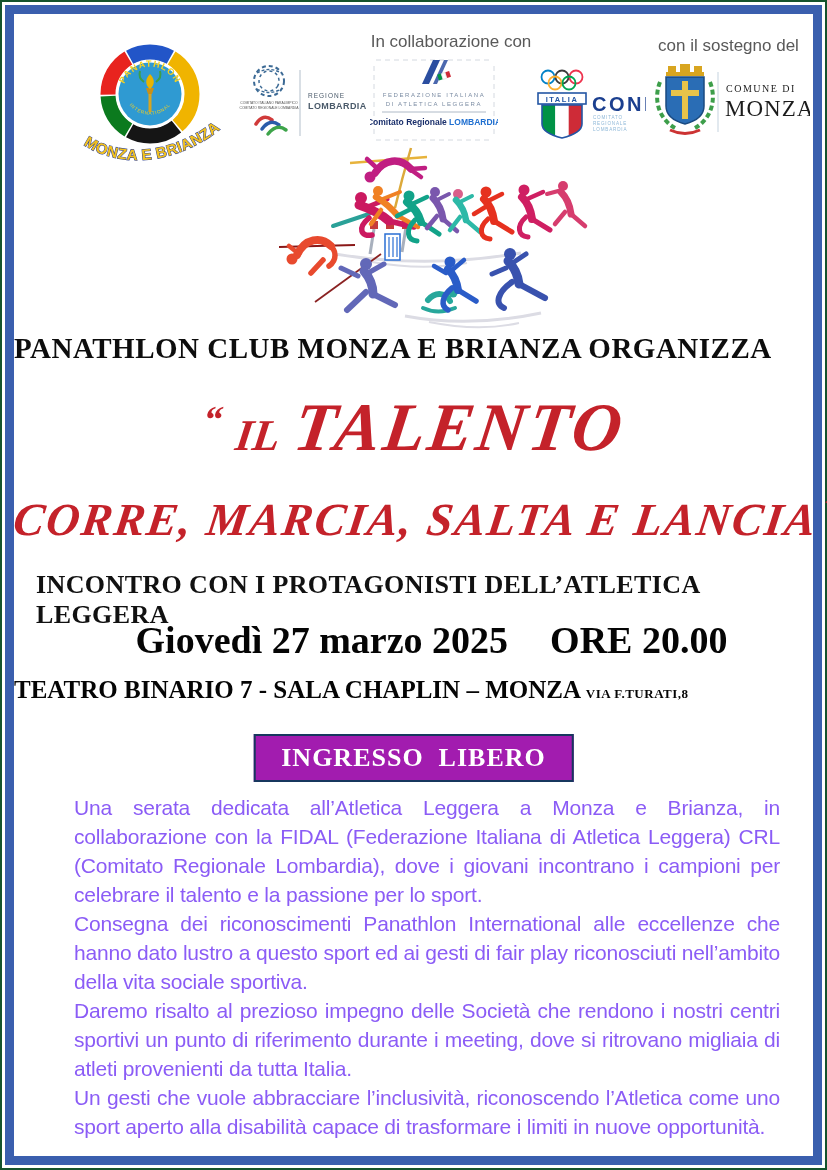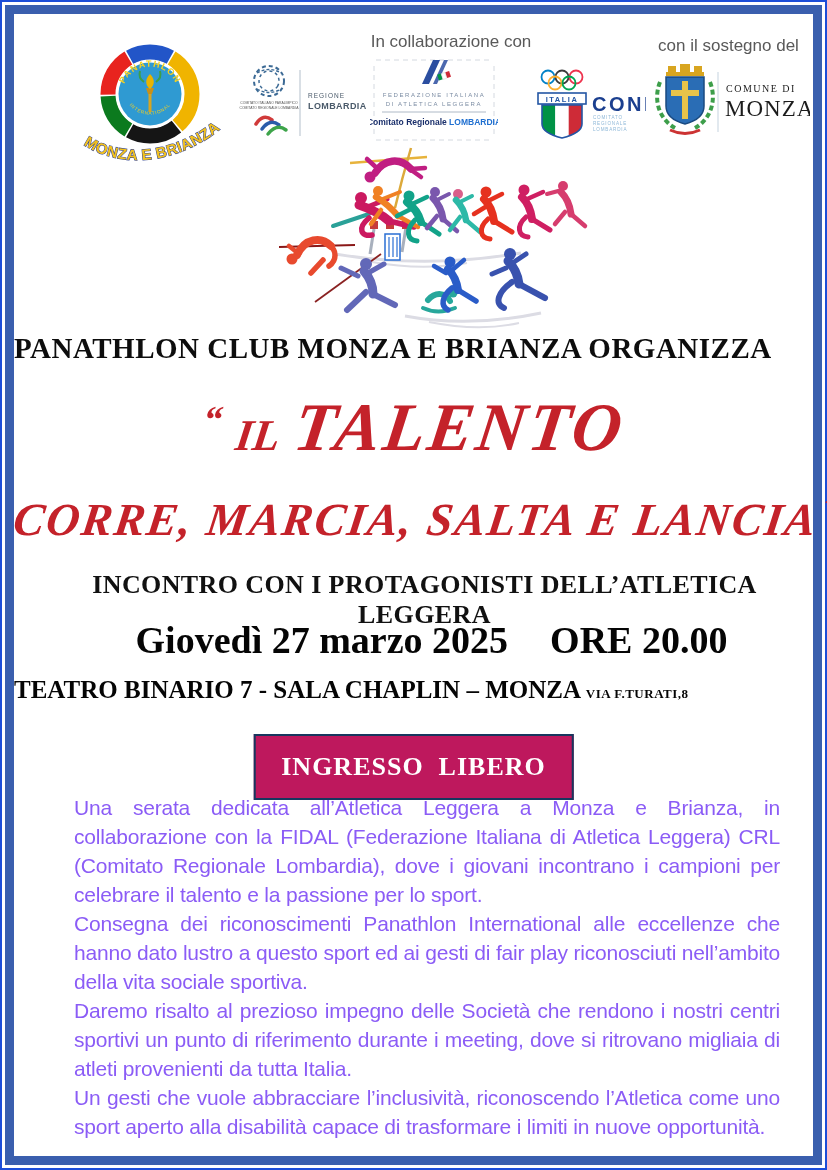--- a/index.html
+++ b/index.html
@@ -1,39 +1,39 @@
 <!DOCTYPE html>
 <html><head>
 <meta charset="utf-8">
 <style>
   html,body{margin:0;padding:0;background:#fff;}
   body{width:827px;height:1170px;position:relative;font-family:"Liberation Sans",sans-serif;overflow:hidden;}
-  .frame{position:absolute;inset:0;border:2px solid #1d4ed8;padding:3px;box-sizing:border-box;}
+  .frame{position:absolute;inset:0;border:2px solid #14532d;padding:3px;box-sizing:border-box;}
   .frame-inner{width:100%;height:100%;border:9px solid #3a5fae;box-sizing:border-box;position:relative;background:#fff;}
   .abs{position:absolute;}
   .lbl-gray{font-size:17px;color:#595959;text-align:center;}
   .organizer{left:0;right:0;top:318px;text-align:left;font-family:"Liberation Serif",serif;
              font-weight:bold;font-size:29px;letter-spacing:0.5px;color:#0d0d0d;}
   .title1{left:0;right:0;top:374px;text-align:center;color:#c4222a;white-space:nowrap;}
   .brush{font-family:"Liberation Serif",serif;font-style:italic;font-weight:bold;display:inline-block;transform:skewX(-8deg);}
   .q{font-size:38px;vertical-align:18px;letter-spacing:4px;}
   .t-il{font-size:44px;margin:0 10px 0 6px;}
   .t-main{font-size:68px;letter-spacing:3px;}
   .title2{left:0;right:0;top:468px;text-align:center;color:#c4222a;white-space:nowrap;}
   .t-line2{font-size:46px;letter-spacing:2px;}
-  .subtitle{left:0;right:0;top:556px;text-align:center;font-family:"Liberation Serif",serif;
+  .subtitle{left:0;right:0;top:556px;font-family:"Liberation Serif",serif;
             font-weight:bold;font-size:26px;letter-spacing:0.4px;color:#111;margin-left:22px;}
   .dateline{left:0;right:0;top:604px;text-align:center;font-family:"Liberation Serif",serif;
             font-weight:bold;font-size:38px;color:#050505;margin-left:36px;}
   .dateline .gap{display:inline-block;width:42px;}
   .venueline{left:0;right:13px;top:662px;text-align:left;font-family:"Liberation Serif",serif;
              font-weight:bold;font-size:25px;color:#050505;}
   .venue-addr{font-size:13px;letter-spacing:0.5px;}
-  .admission{left:50%;top:720px;transform:translateX(-50%);background:#be185d;border:2px solid #17375e;
-             padding:16px 26px;color:#fff;font-family:"Liberation Serif",serif;font-weight:bold;
+  .admission{left:50%;top:720px;transform:translateX(-50%);background:#a21caf;border:2px solid #17375e;
+             padding:7px 26px;color:#fff;font-family:"Liberation Serif",serif;font-weight:bold;
              font-size:26px;letter-spacing:1px;white-space:pre;}
   .bodytext{left:60px;width:706px;top:780px;font-size:21px;line-height:1.38;color:#8b5cf6;
             text-align:justify;letter-spacing:-0.2px;}
   .bodytext p{margin:0;}
   svg text{font-family:"Liberation Sans",sans-serif;}
   svg .sertext{font-family:"Liberation Serif",serif;}
 </style>
 </head>
 <body>
 

